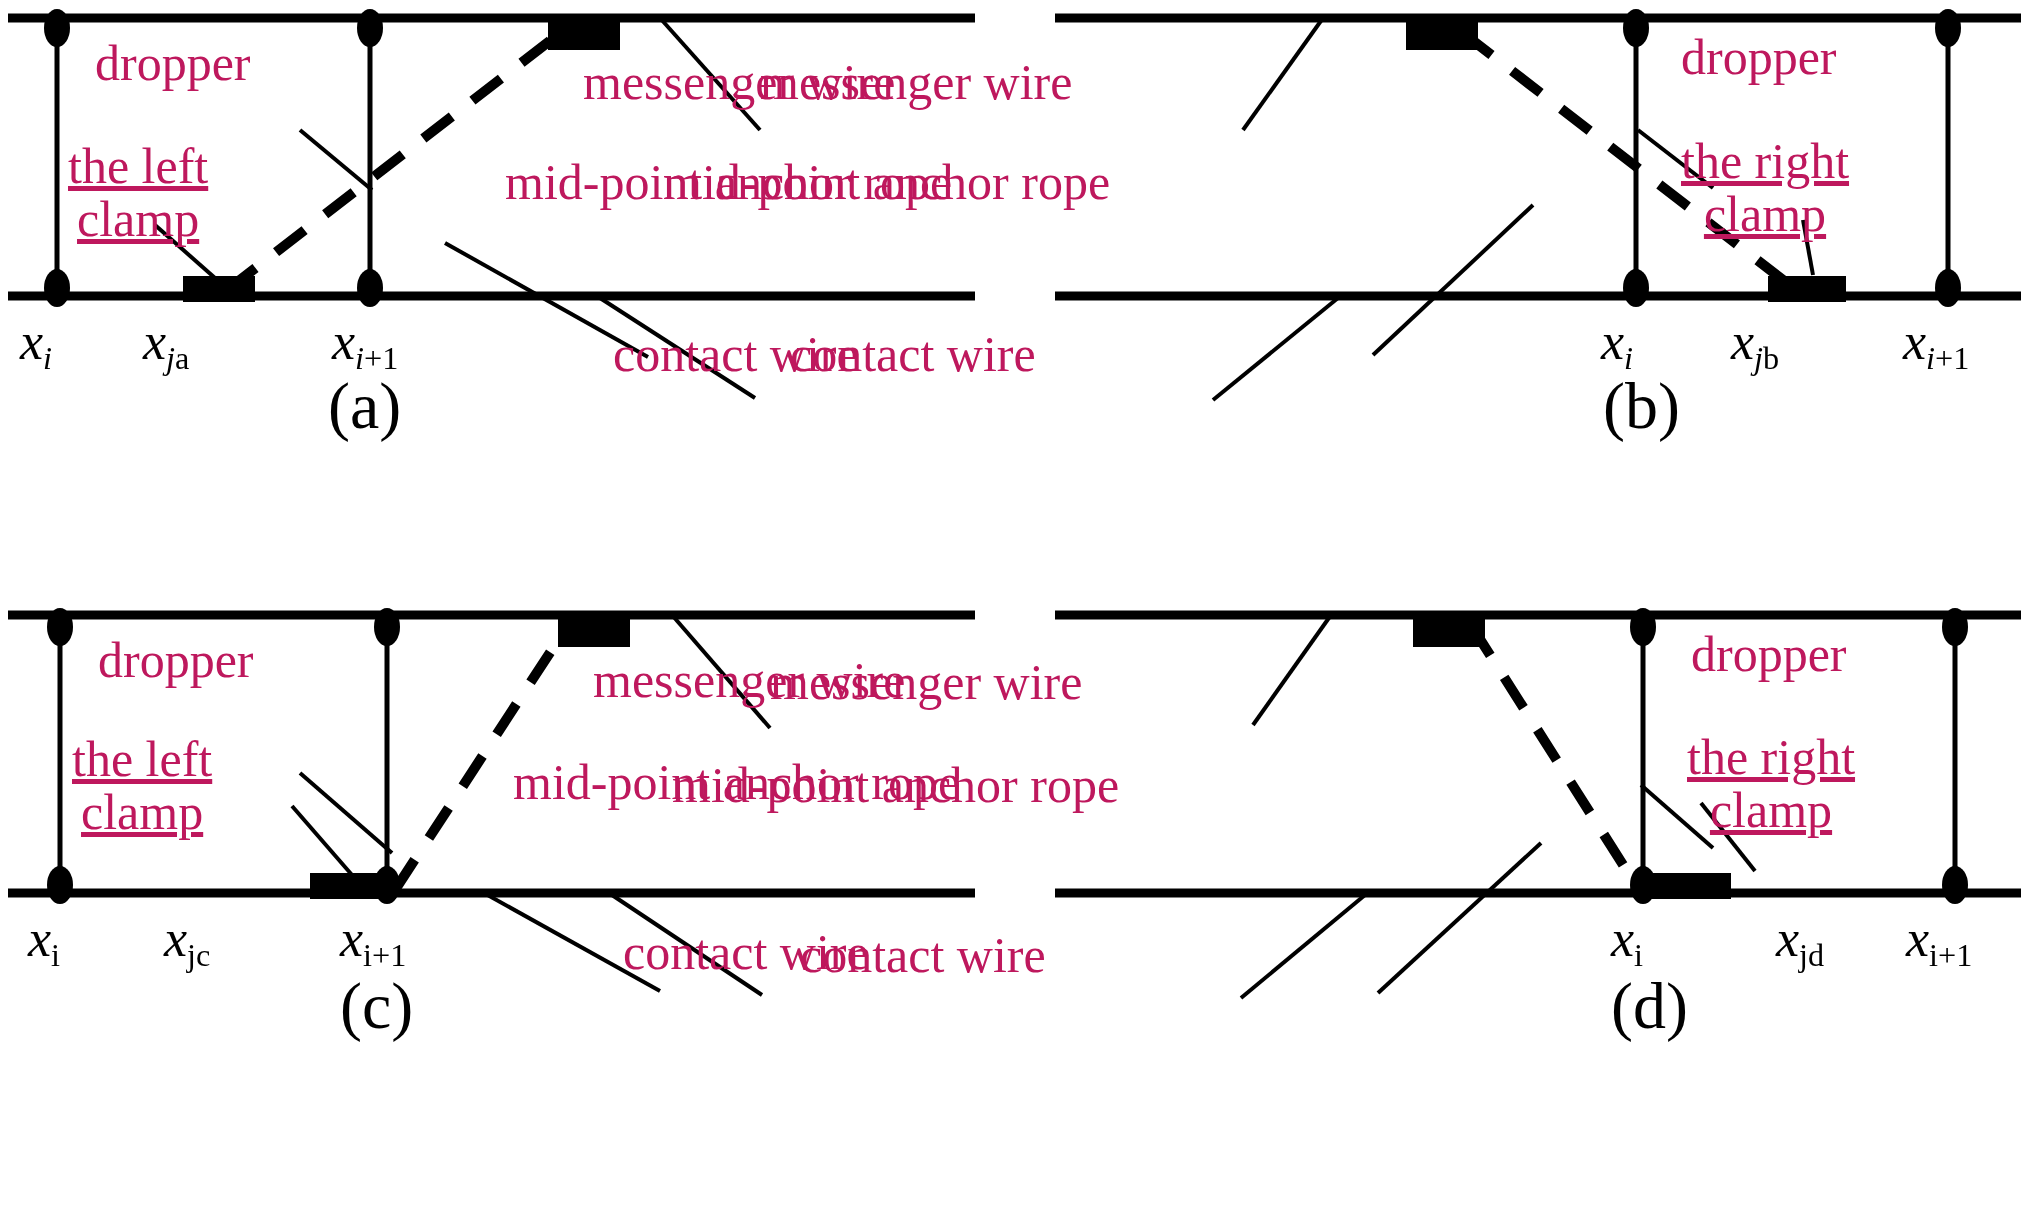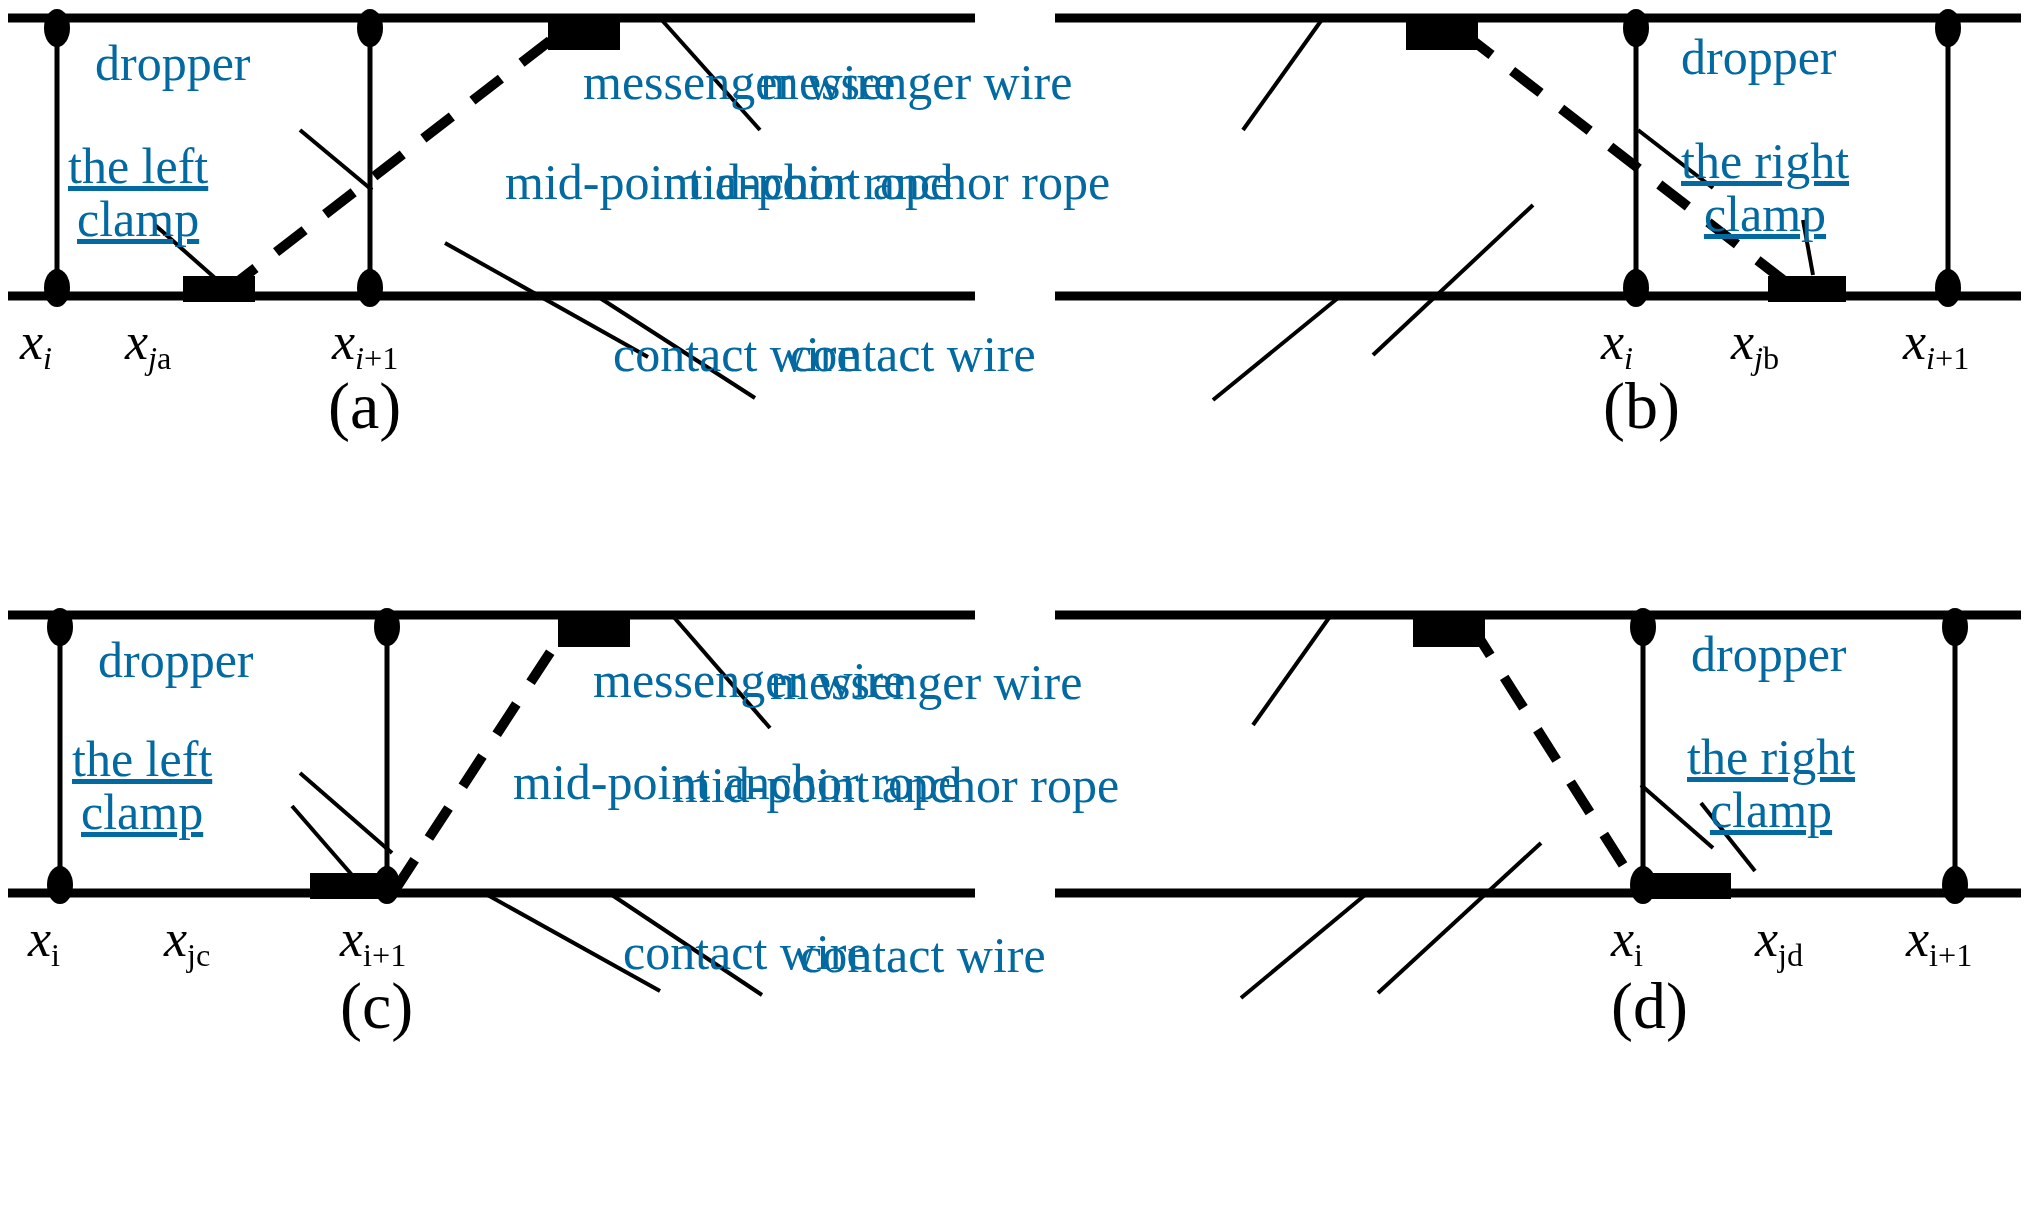--- a/index.html
+++ b/index.html
@@ -34,21 +34,21 @@
     height: 603px;
   }
 
   
   .lbl {
     position: absolute;
     white-space: nowrap;
     line-height: 1.08;
     font-family: "Liberation Serif", "DejaVu Serif", serif;
     font-size: 50px;
-    color: #0369a1;
+    color: #be185d;
   }
   .lbl.two-line { line-height: 1.05; text-align: center; text-decoration: underline; }
 
   .axis-lbl {
     position: absolute;
     white-space: nowrap;
     font-family: "Liberation Serif", "DejaVu Serif", serif;
     font-size: 52px;
     color: #000;
   }
@@ -108,21 +108,21 @@
       <line x1="600" y1="298" x2="755" y2="398" stroke="#000" stroke-width="4"></line>
     </svg>
 
     <div class="lbl" style="left:95px; top:36px;">dropper</div>
     <div class="lbl two-line" style="left:68px; top:140px;">
       <div>the left</div>
       <div>clamp</div>
     </div>
 
     <div class="axis-lbl" style="left:20px; top:312px;"><span class="var">x</span><span class="sub it">i</span></div>
-    <div class="axis-lbl" style="left:125px; top:312px;"><span class="var">x</span><span class="sub it">j</span><span class="sub up">a</span></div>
+    <div class="axis-lbl" style="left:143px; top:312px;"><span class="var">x</span><span class="sub it">j</span><span class="sub up">a</span></div>
     <div class="axis-lbl" style="left:332px; top:312px;"><span class="var">x</span><span class="sub it">i</span><span class="sub up">+1</span></div>
 
     <div class="panel-tag" style="left:328px; top:368px;">(a)</div>
   </div>
 
   <div class="panel" id="panel-b">
     <svg class="svg-layer" viewBox="0 0 1013 603">
       <line x1="42" y1="18" x2="1008" y2="18" stroke="#000" stroke-width="9"></line>
       <line x1="42" y1="296" x2="1008" y2="296" stroke="#000" stroke-width="9"></line>
 
@@ -241,21 +241,21 @@
     <div class="lbl" style="left:-500px; top:152px;">mid-point anchor rope</div>
     <div class="lbl" style="left:-390px; top:322px;">contact wire</div>
 
     <div class="lbl" style="left:678px; top:24px;">dropper</div>
     <div class="lbl two-line" style="left:674px; top:128px;">
       <div>the right</div>
       <div>clamp</div>
     </div>
 
     <div class="axis-lbl" style="left:598px; top:306px;"><span class="var">x</span><span class="sub up">i</span></div>
-    <div class="axis-lbl" style="left:742px; top:306px;"><span class="var">x</span><span class="sub up">jd</span></div>
+    <div class="axis-lbl" style="left:763px; top:306px;"><span class="var">x</span><span class="sub up">jd</span></div>
     <div class="axis-lbl" style="left:893px; top:306px;"><span class="var">x</span><span class="sub up">i+1</span></div>
 
     <div class="panel-tag" style="left:598px; top:365px;">(d)</div>
   </div>
 
   <div class="lbl" style="left:760px; top:55px;">messenger wire</div>
   <div class="lbl" style="left:663px; top:155px;">mid-point anchor rope</div>
   <div class="lbl" style="left:790px; top:327px;">contact wire</div>
 
   <div class="lbl" style="left:770px; top:655px;">messenger wire</div>

